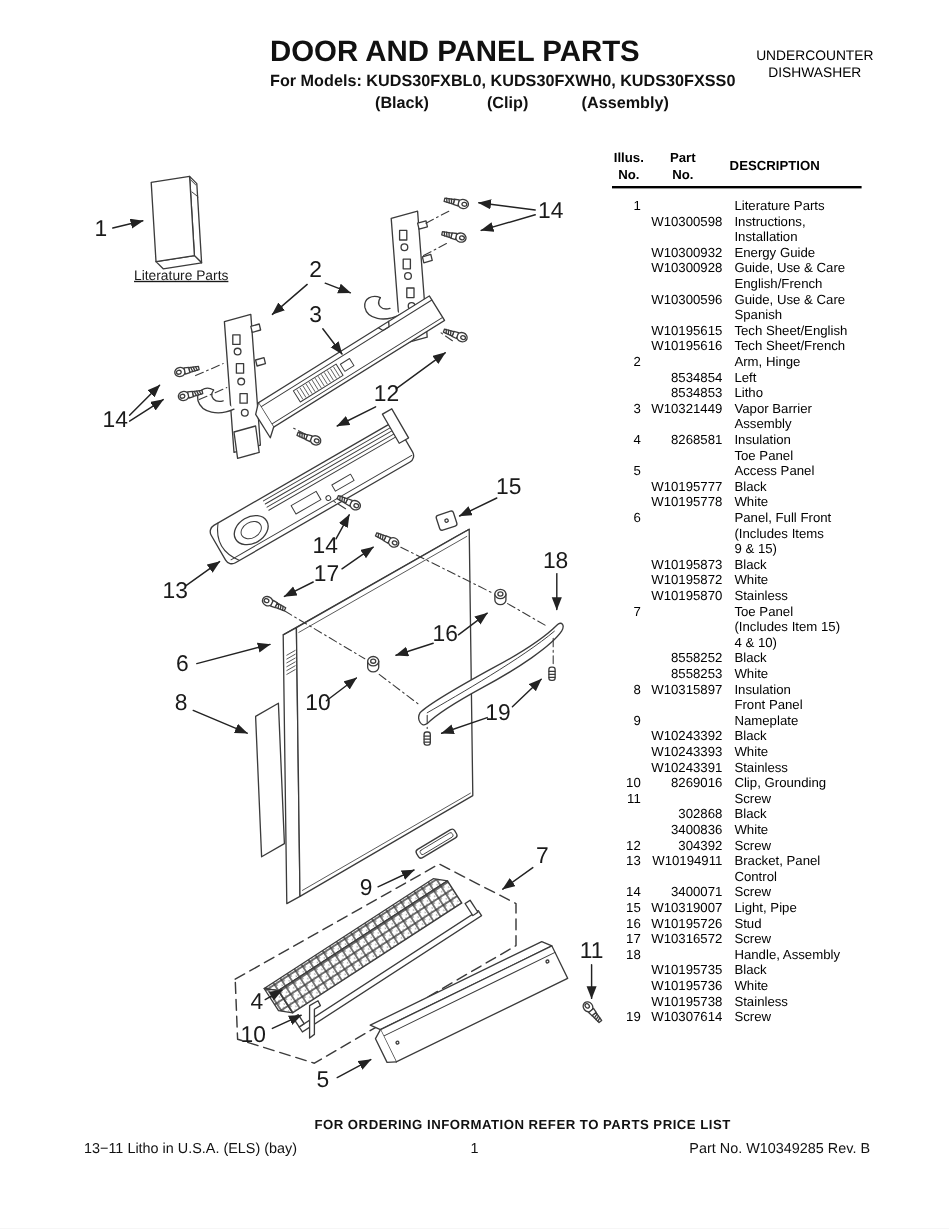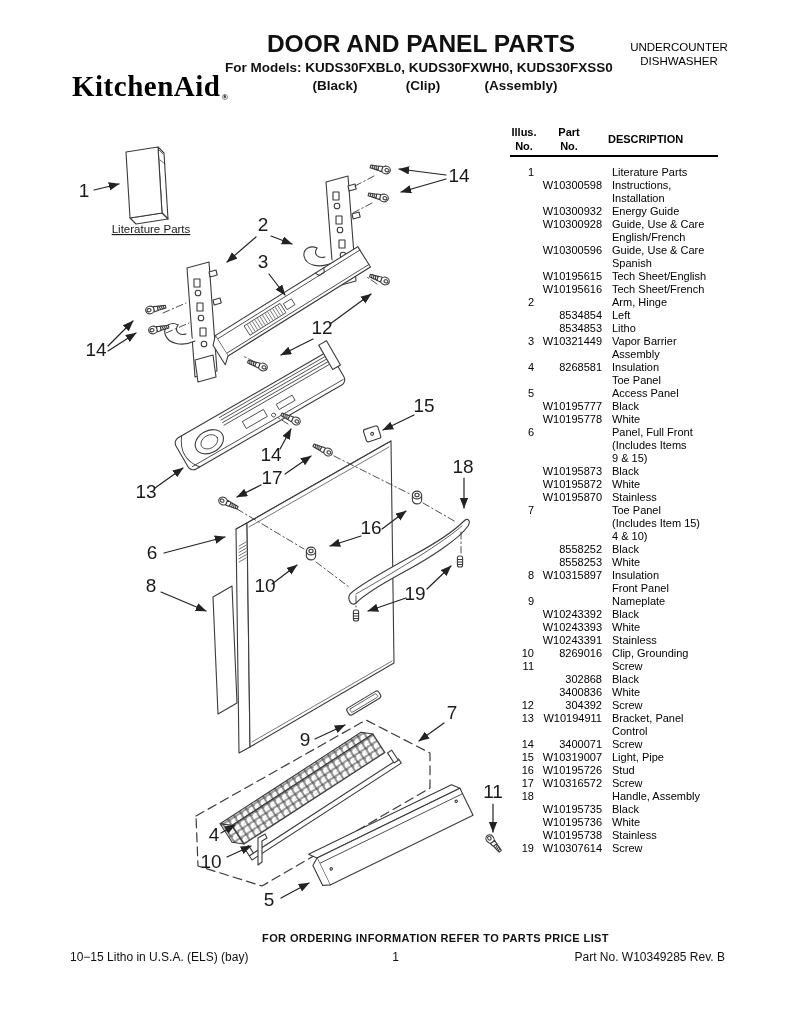--- a/index.html
+++ b/index.html
@@ -2,21 +2,21 @@
 <html><head>
 <meta charset="utf-8">
 <style>
   html,body{margin:0;padding:0;background:#e8e8e8;}
   .page{position:relative;width:791px;height:1024px;background:#ffffff;margin:0 auto;
         font-family:"Liberation Sans", sans-serif;color:#111;overflow:hidden;}
   
   .brand{position:absolute;left:72px;top:70px;font-family:"Liberation Serif", serif;
          font-weight:bold;font-size:29px;letter-spacing:0.5px;color:#000;}
   .brand .reg{font-size:9px;vertical-align:baseline;position:relative;top:4px;left:1px;}
-  .title-block{position:absolute;left:225px;top:30px;width:350px;text-align:right;}
+  .title-block{position:absolute;left:225px;top:30px;width:350px;text-align:left;}
   .doc-title{font-size:24.5px;font-weight:bold;margin:0;line-height:28px;letter-spacing:0;}
   .models{font-size:13.5px;font-weight:bold;margin-top:2px;white-space:nowrap;}
   .finishes{position:relative;height:16px;margin-top:3px;font-size:13.5px;font-weight:bold;}
   .finishes span{position:absolute;transform:translateX(-50%);white-space:nowrap;}
   .fin-0{left:110px;} .fin-1{left:198px;} .fin-2{left:296px;}
   .product-type{position:absolute;left:622px;top:40px;width:114px;text-align:center;
                 font-size:11.5px;line-height:14px;color:#000;}
   
   .diagram{position:absolute;left:30px;top:125px;}
   .diagram text{font-family:"Liberation Sans", sans-serif;}
@@ -40,21 +40,20 @@
   .foot-row{position:absolute;left:0;top:950px;width:100%;font-size:12px;}
   .foot-litho{position:absolute;left:70px;}
   .foot-page{position:absolute;left:0;width:100%;text-align:center;}
   .foot-part{position:absolute;right:66px;text-align:right;}
 </style>
 </head>
 <body>
 
 <div class="page">
 
-  <div class="brand"><span>KitchenAid</span><span class="reg">®</span></div>
 
   <div class="title-block">
     <h1 class="doc-title">DOOR AND PANEL PARTS</h1>
     <div class="models">For Models: KUDS30FXBL0, KUDS30FXWH0, KUDS30FXSS0</div>
     <div class="finishes">
       <span class="fin-0">(Black)</span>
       <span class="fin-1">(Clip)</span>
       <span class="fin-2">(Assembly)</span>
     </div>
   </div>
@@ -560,18 +559,18 @@
         <div class="prow">
           <span class="c-illus">19</span>
           <span class="c-part">W10307614</span>
           <span class="c-desc">Screw</span>
         </div>
       </div>
   </aside>
 
   <div class="ordering-note">FOR ORDERING INFORMATION REFER TO PARTS PRICE LIST</div>
   <div class="foot-row">
-    <span class="foot-litho">10−15 Litho in U.S.A. (ELS) (bay)</span>
+    <span class="foot-litho">13−11 Litho in U.S.A. (ELS) (bay)</span>
     <span class="foot-page">1</span>
     <span class="foot-part">Part No. W10349285 Rev. B</span>
   </div>
 
 </div>
 
 </body></html>

